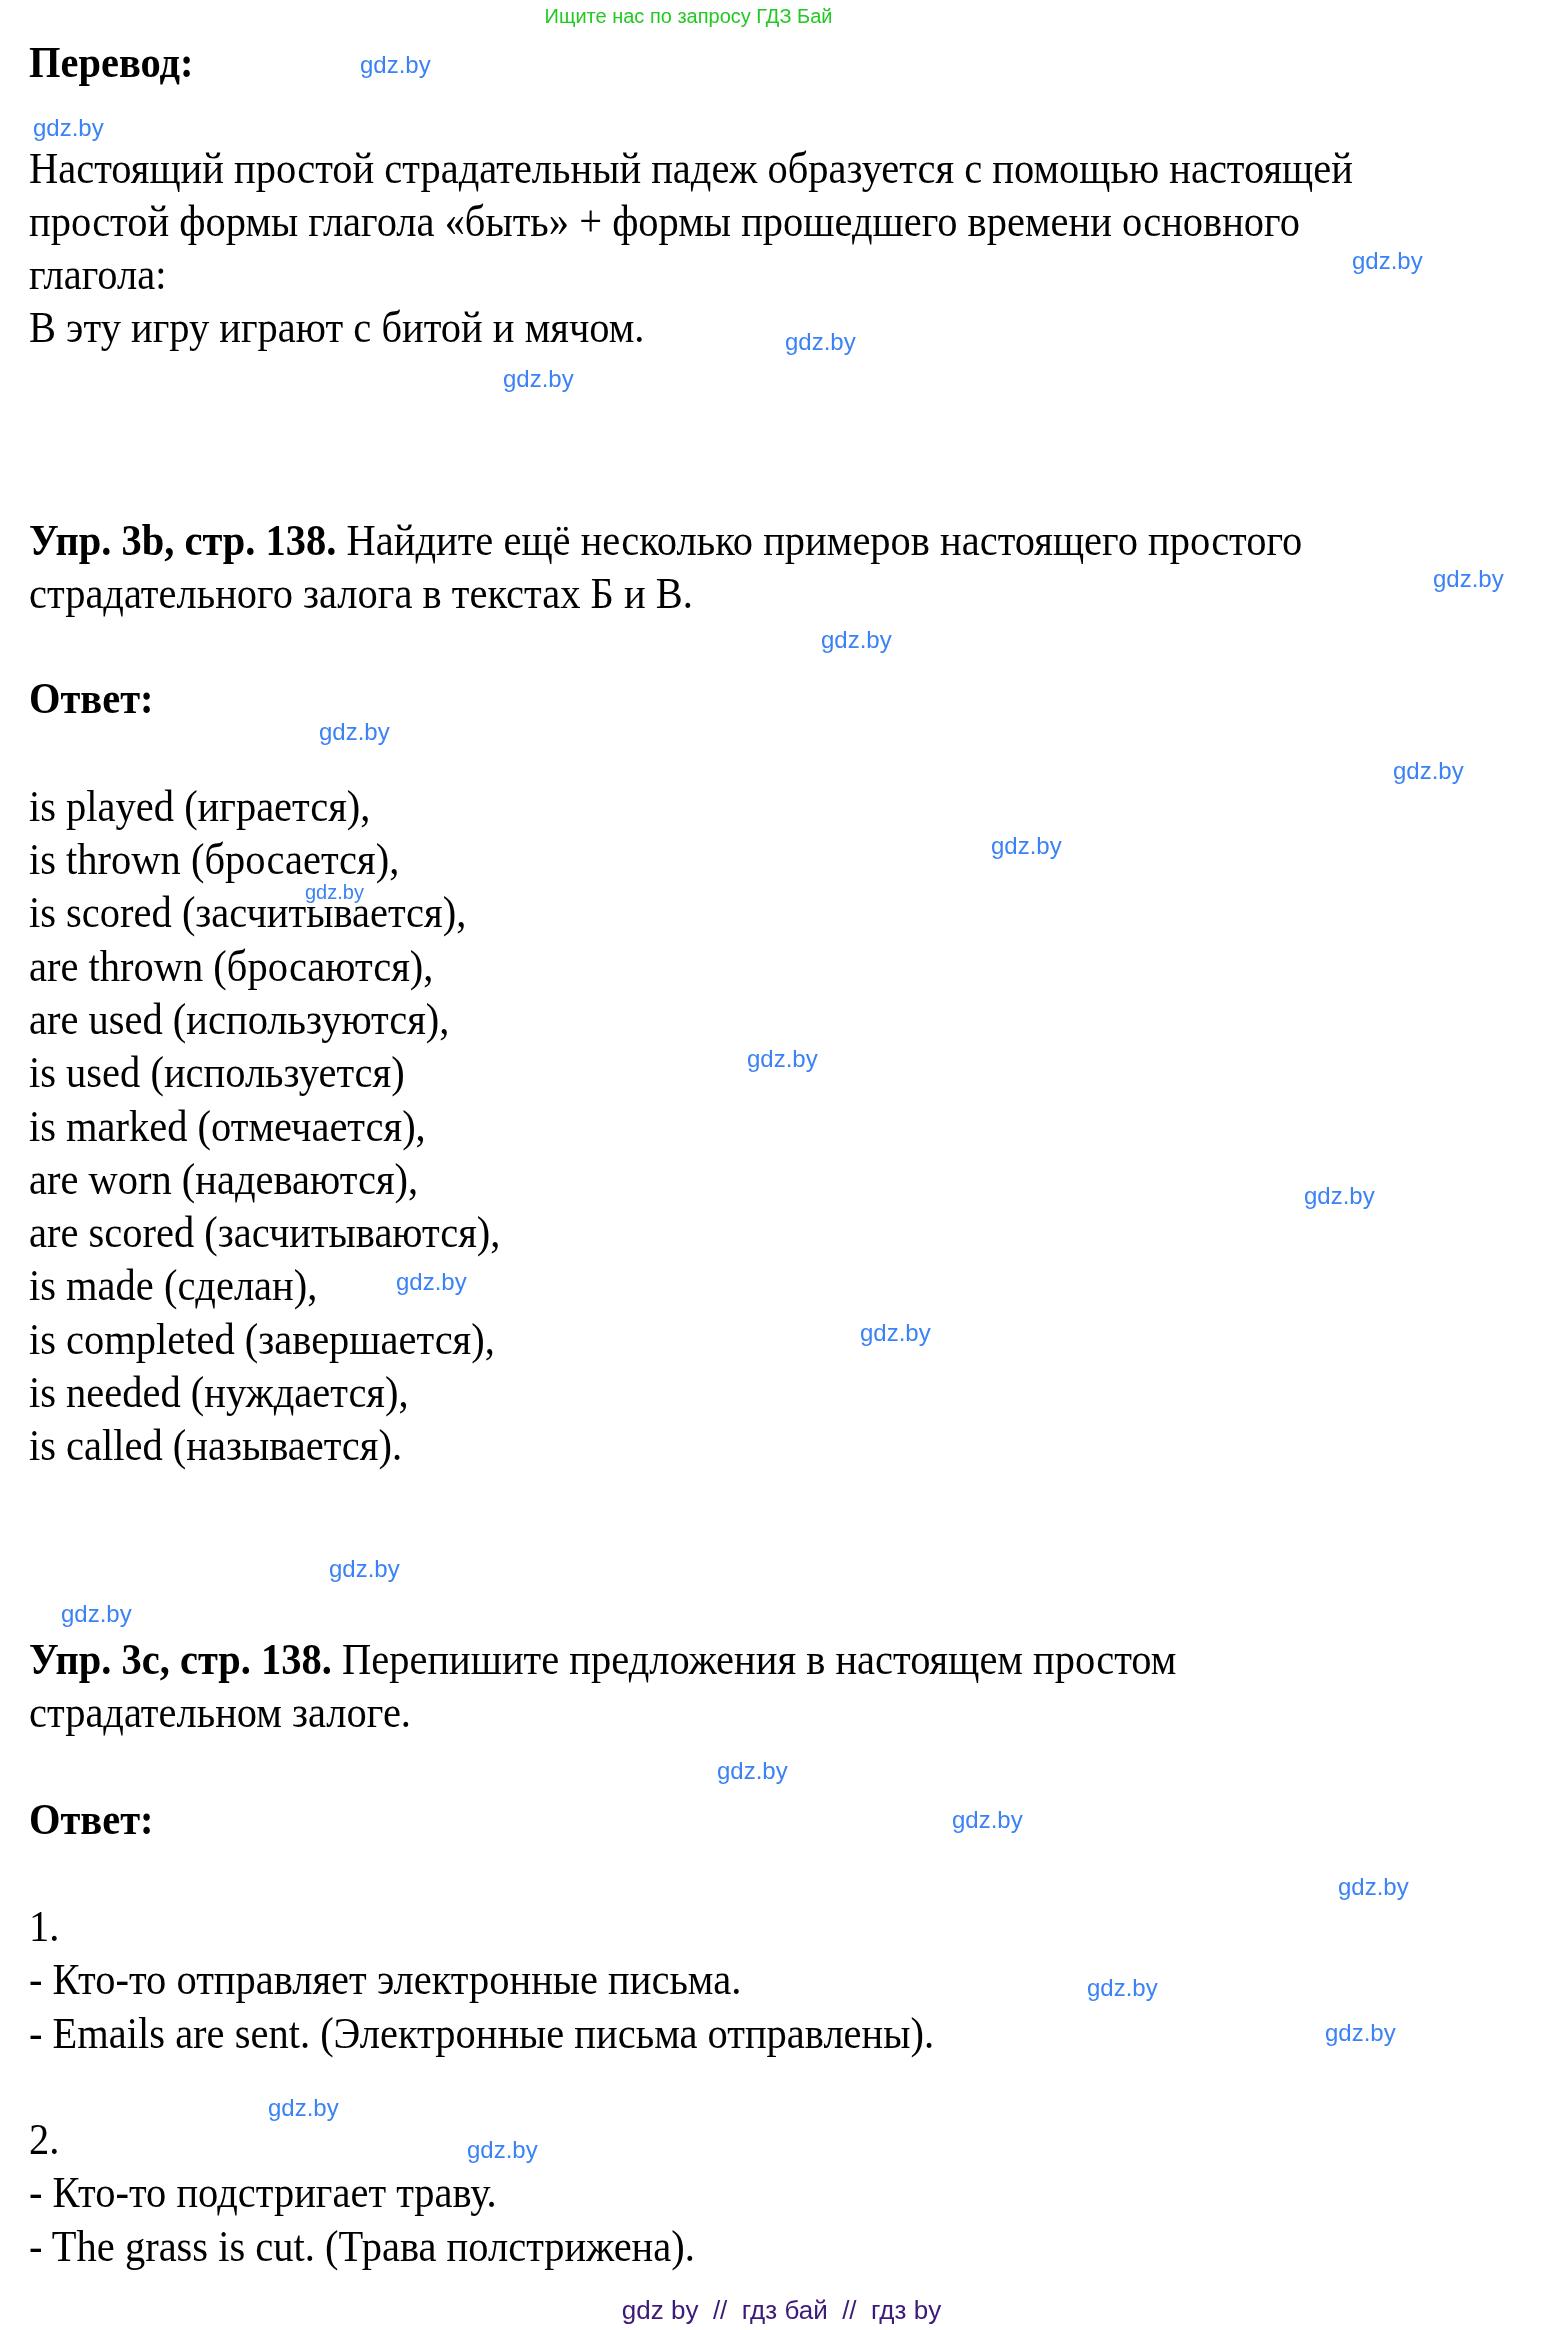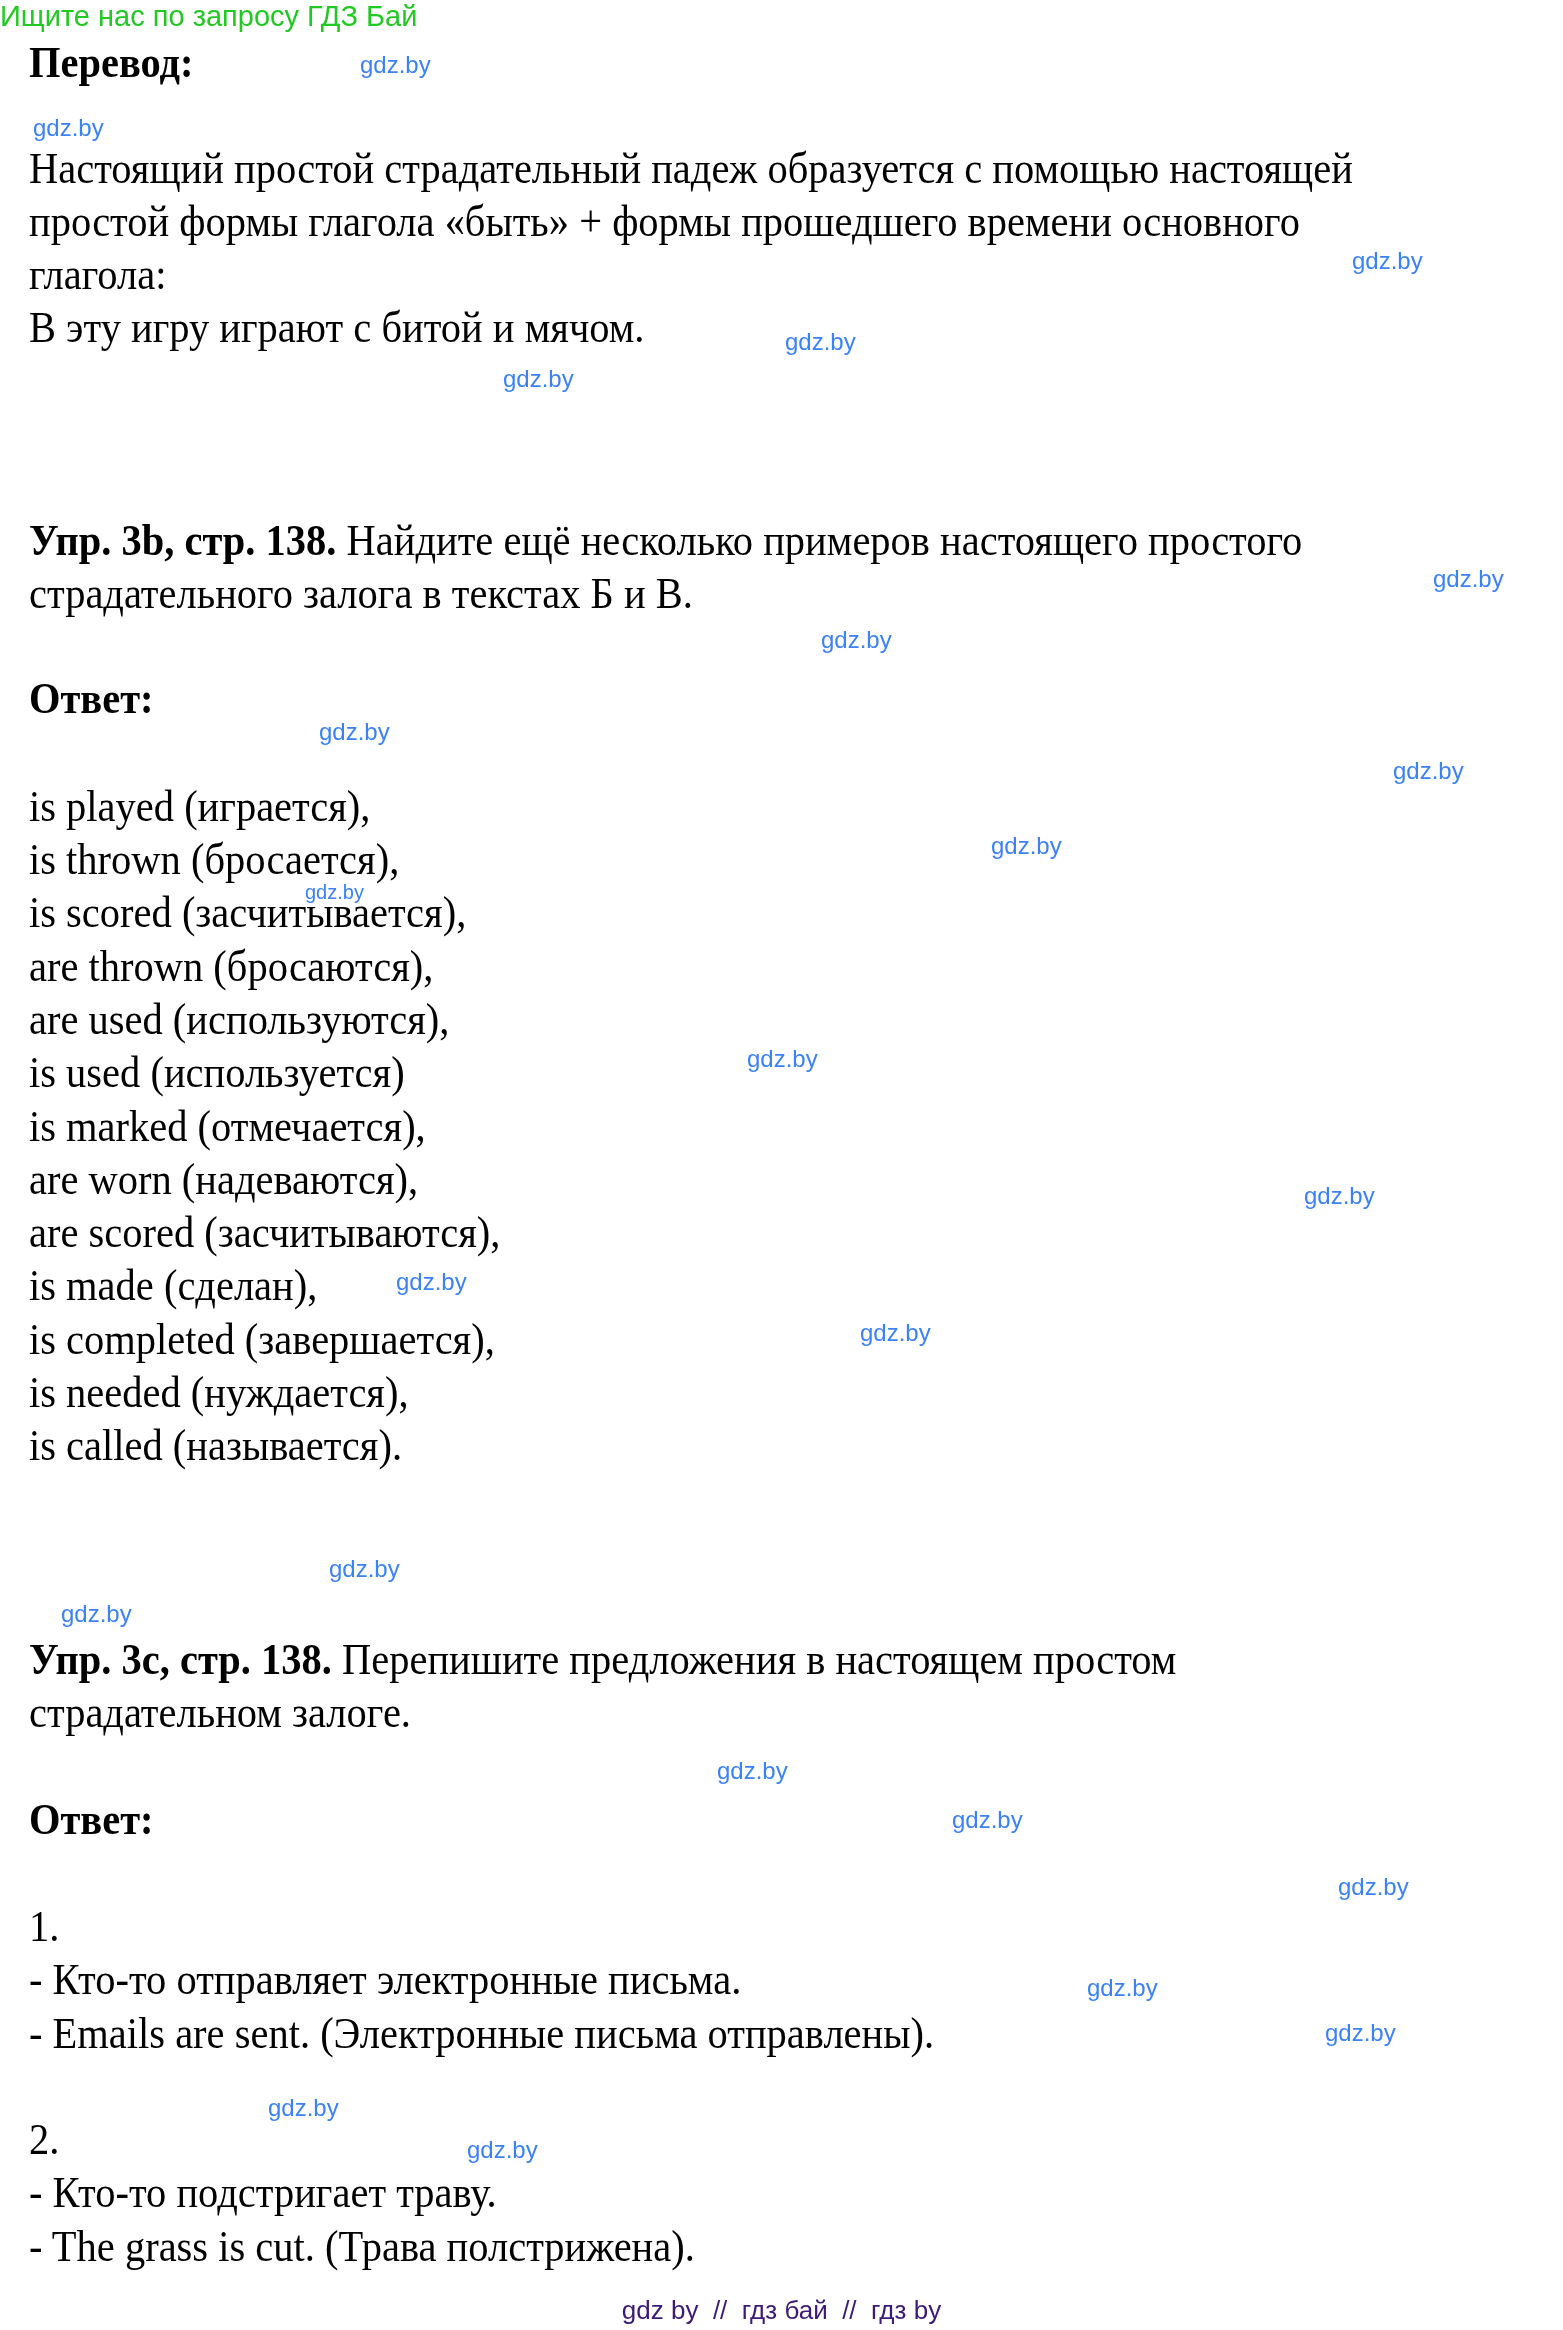--- a/index.html
+++ b/index.html
@@ -1,20 +1,20 @@
 <!DOCTYPE html>
 <html style="font-size:12.7px"><head>
 <meta charset="utf-8">
 <style>
   html, body { margin:0; padding:0; background:#ffffff; }
   body { width:1563px; height:2330px; position:relative; overflow:hidden; }
   .abs { position:absolute; white-space:nowrap; }
   .serif { font-family: "Liberation Serif", "DejaVu Serif", serif; color:#000; }
   .sans { font-family: "Liberation Sans", "DejaVu Sans", sans-serif; }
-  .header { left:0; width:1377px; top:0; font-size:29px; line-height:32px; color:#22c922; }
+  .header { left:0; width:1377px; top:0; text-align:center; font-size:20px; line-height:32px; color:#22c922; }
   .footer { left:0; width:1563px; top:2294px; text-align:center; font-size:26px; line-height:32px; color:#3d1a78; }
   .h-bold { font-weight:bold; font-size:44px; line-height:52px; transform:scaleX(0.92); transform-origin:left top; }
   .txt { font-size:44px; line-height:53px; transform:scaleX(0.92); transform-origin:left top; }
   .bold { font-weight:bold; }
   .wm { font-size:24px; line-height:27px; color:#3b82f6; font-family: "Liberation Sans", "DejaVu Sans", sans-serif; }
   .wm.small { font-size:20px; }
 </style>
 </head>
 <body>
 

